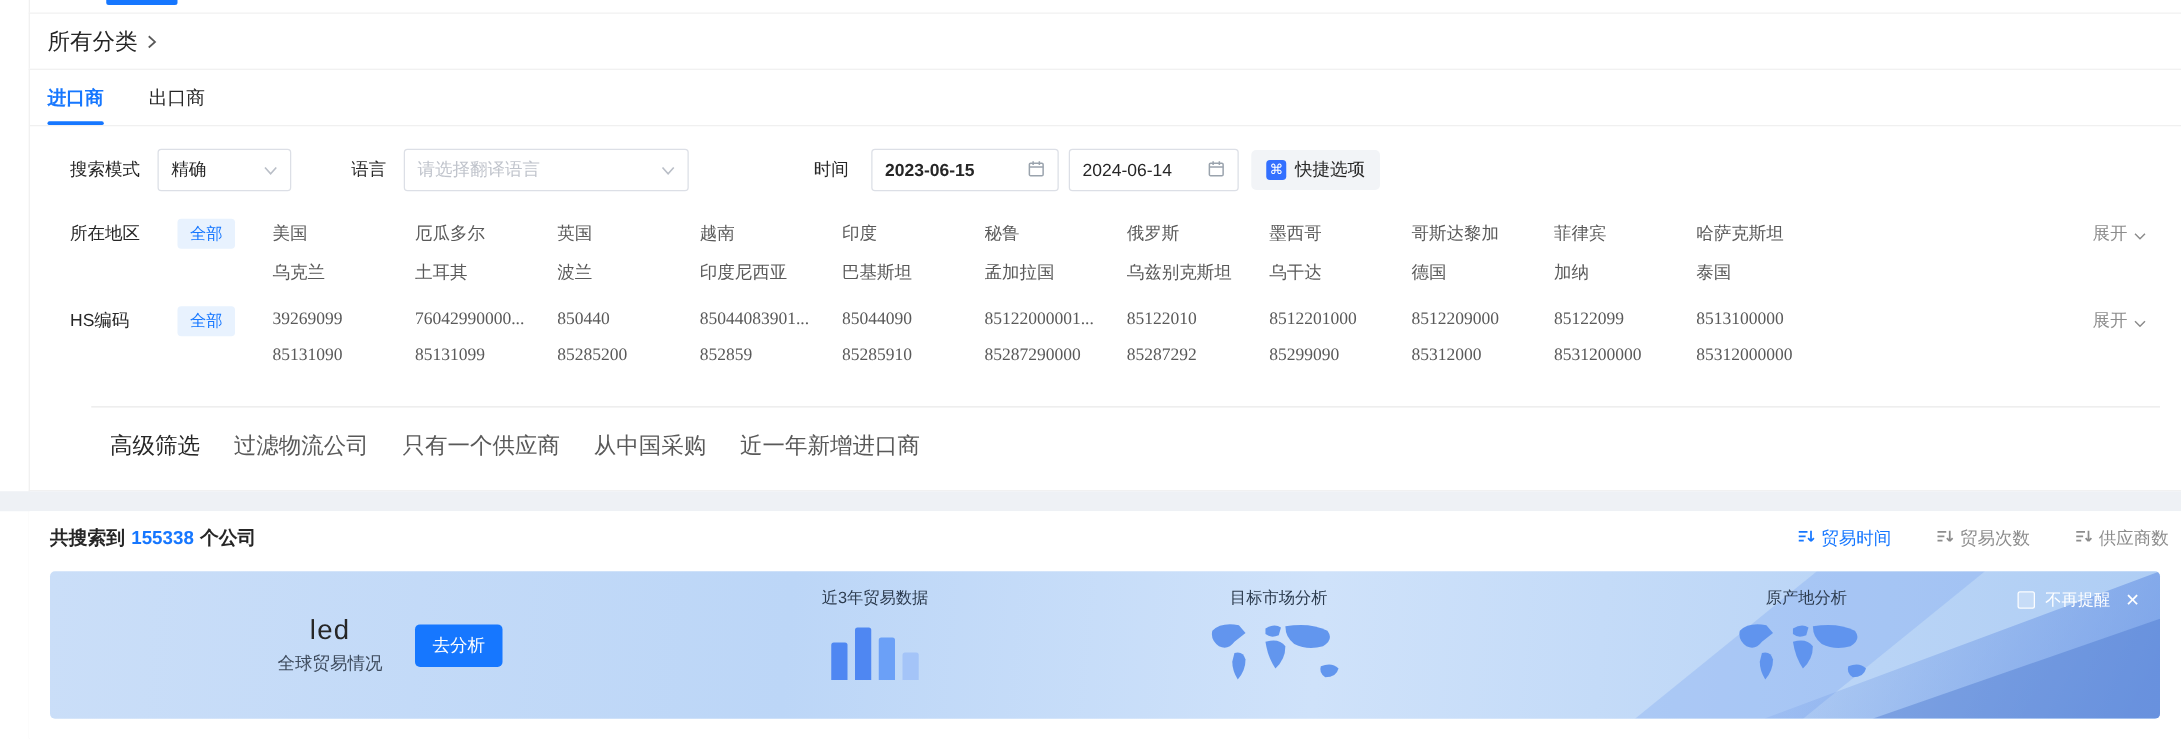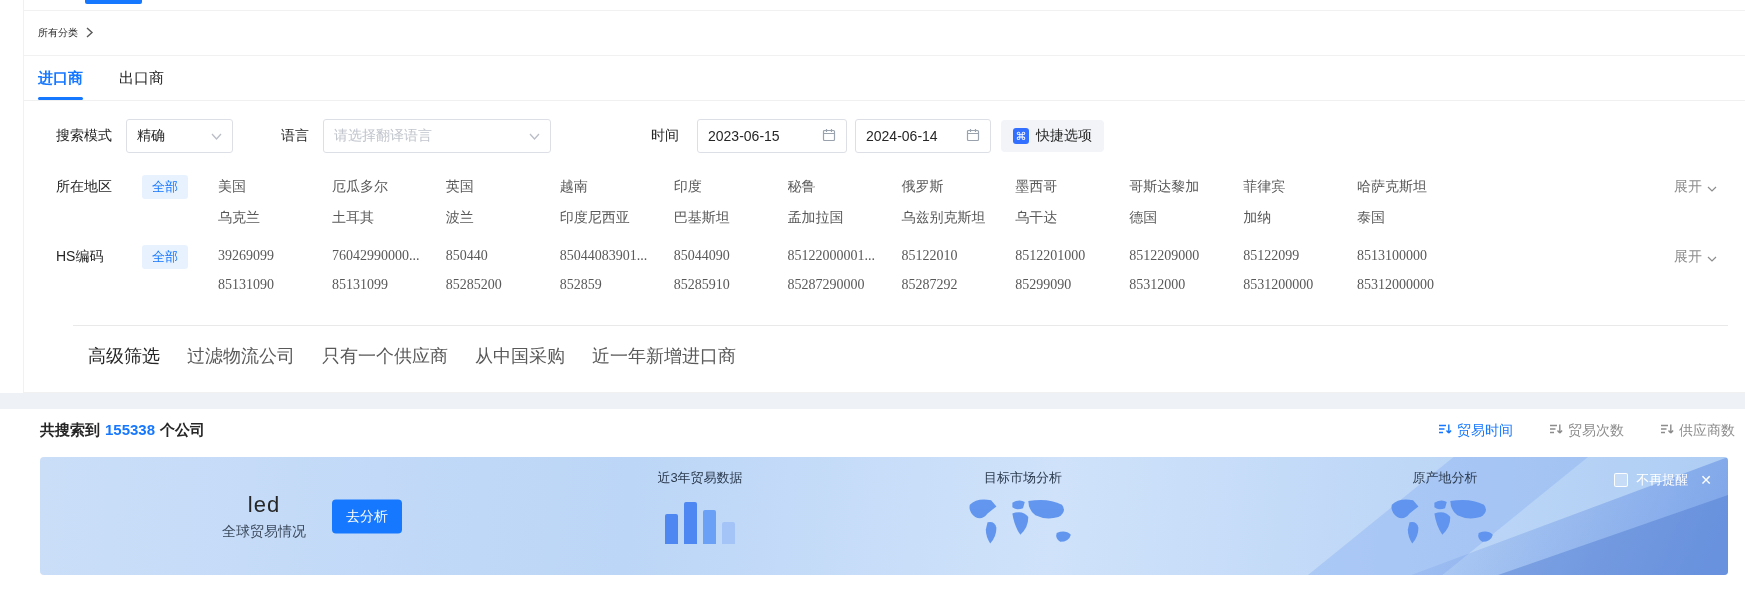--- a/index.html
+++ b/index.html
@@ -4,21 +4,21 @@
 <style>
   html,body{margin:0;padding:0;}
   body{font-family:"Liberation Sans","DejaVu Sans",sans-serif;background:#fff;}
   .screen{position:relative;width:1745px;height:591px;background:#fff;overflow:hidden;color:#262626;}
   .side-line{position:absolute;left:23px;top:0;bottom:0;width:1px;background:#f0f0f0;}
   .tab-fragment{position:absolute;top:0;left:85px;width:57px;height:4px;background:#1677ff;border-radius:0 0 2px 2px;}
 
   
   .breadcrumb-panel{position:absolute;top:10px;left:23px;right:0;height:46px;background:#fff;
     border:1px solid #f1f1f1;border-right:none;box-sizing:border-box;display:flex;align-items:center;
-    padding-left:14px;font-size:10px;}
+    padding-left:14px;font-size:18px;}
   .crumb{display:flex;align-items:center;gap:7px;cursor:pointer;color:#262626;}
   .crumb svg{margin-top:1px;}
 
   
   .main-card{position:absolute;top:55px;left:23px;right:0;height:338px;background:#fff;
     border:1px solid #f1f1f1;border-right:none;box-sizing:border-box;}
   .tabs-row{height:44px;border-bottom:1px solid #f0f0f0;display:flex;align-items:stretch;padding-left:14px;gap:36px;}
   .tab{font-size:15px;display:flex;align-items:center;position:relative;cursor:pointer;color:#262626;}
   .tab.active{color:#1677ff;font-weight:700;}
   .tab.active::after{content:"";position:absolute;left:0;right:0;bottom:0;height:3px;background:#1677ff;border-radius:2px;}
@@ -29,21 +29,21 @@
   .select{border:1px solid #dcdfe6;border-radius:3px;height:34px;box-sizing:border-box;display:flex;
     align-items:center;justify-content:space-between;padding:0 10px;background:#fff;cursor:pointer;}
   .sel-mode{width:107px;margin-left:14px;}
   .lang-label{margin-left:48px;}
   .sel-lang{width:228px;margin-left:14px;}
   .ph{color:#c0c4cc;}
   .chev{color:#b9bec7;display:flex;align-items:center;margin-left:8px;}
   .time-label{margin-left:100px;}
   .datebox{border:1px solid #dcdfe6;border-radius:3px;height:34px;box-sizing:border-box;display:flex;
     align-items:center;justify-content:space-between;padding:0 10px;color:#262626;cursor:pointer;}
-  .date-start{width:150px;margin-left:18px;}
+  .date-start{width:150px;margin-left:18px;font-weight:bold;}
   .date-end{width:136px;margin-left:8px;}
   .quickbtn{margin-left:10px;height:32px;background:#f2f4f7;border-radius:4px;display:flex;align-items:center;
     gap:7px;padding:0 12px;font-size:14px;color:#262626;cursor:pointer;border:none;}
   .cmd-ic{width:16px;height:16px;background:#3370ff;border-radius:3px;color:#fff;font-size:11px;line-height:16px;
     display:flex;align-items:center;justify-content:center;}
 
   .frow-filter{display:flex;margin-top:22px;font-size:14px;position:relative;align-items:flex-start;}
   .frow-filter.hs{margin-top:18px;}
   .flabel-col{width:64px;white-space:nowrap;padding-top:3px;}
   .tag-all{margin-left:22px;background:#e8f2fe;color:#1677ff;font-size:13px;padding:4px 10px;border-radius:3px;

